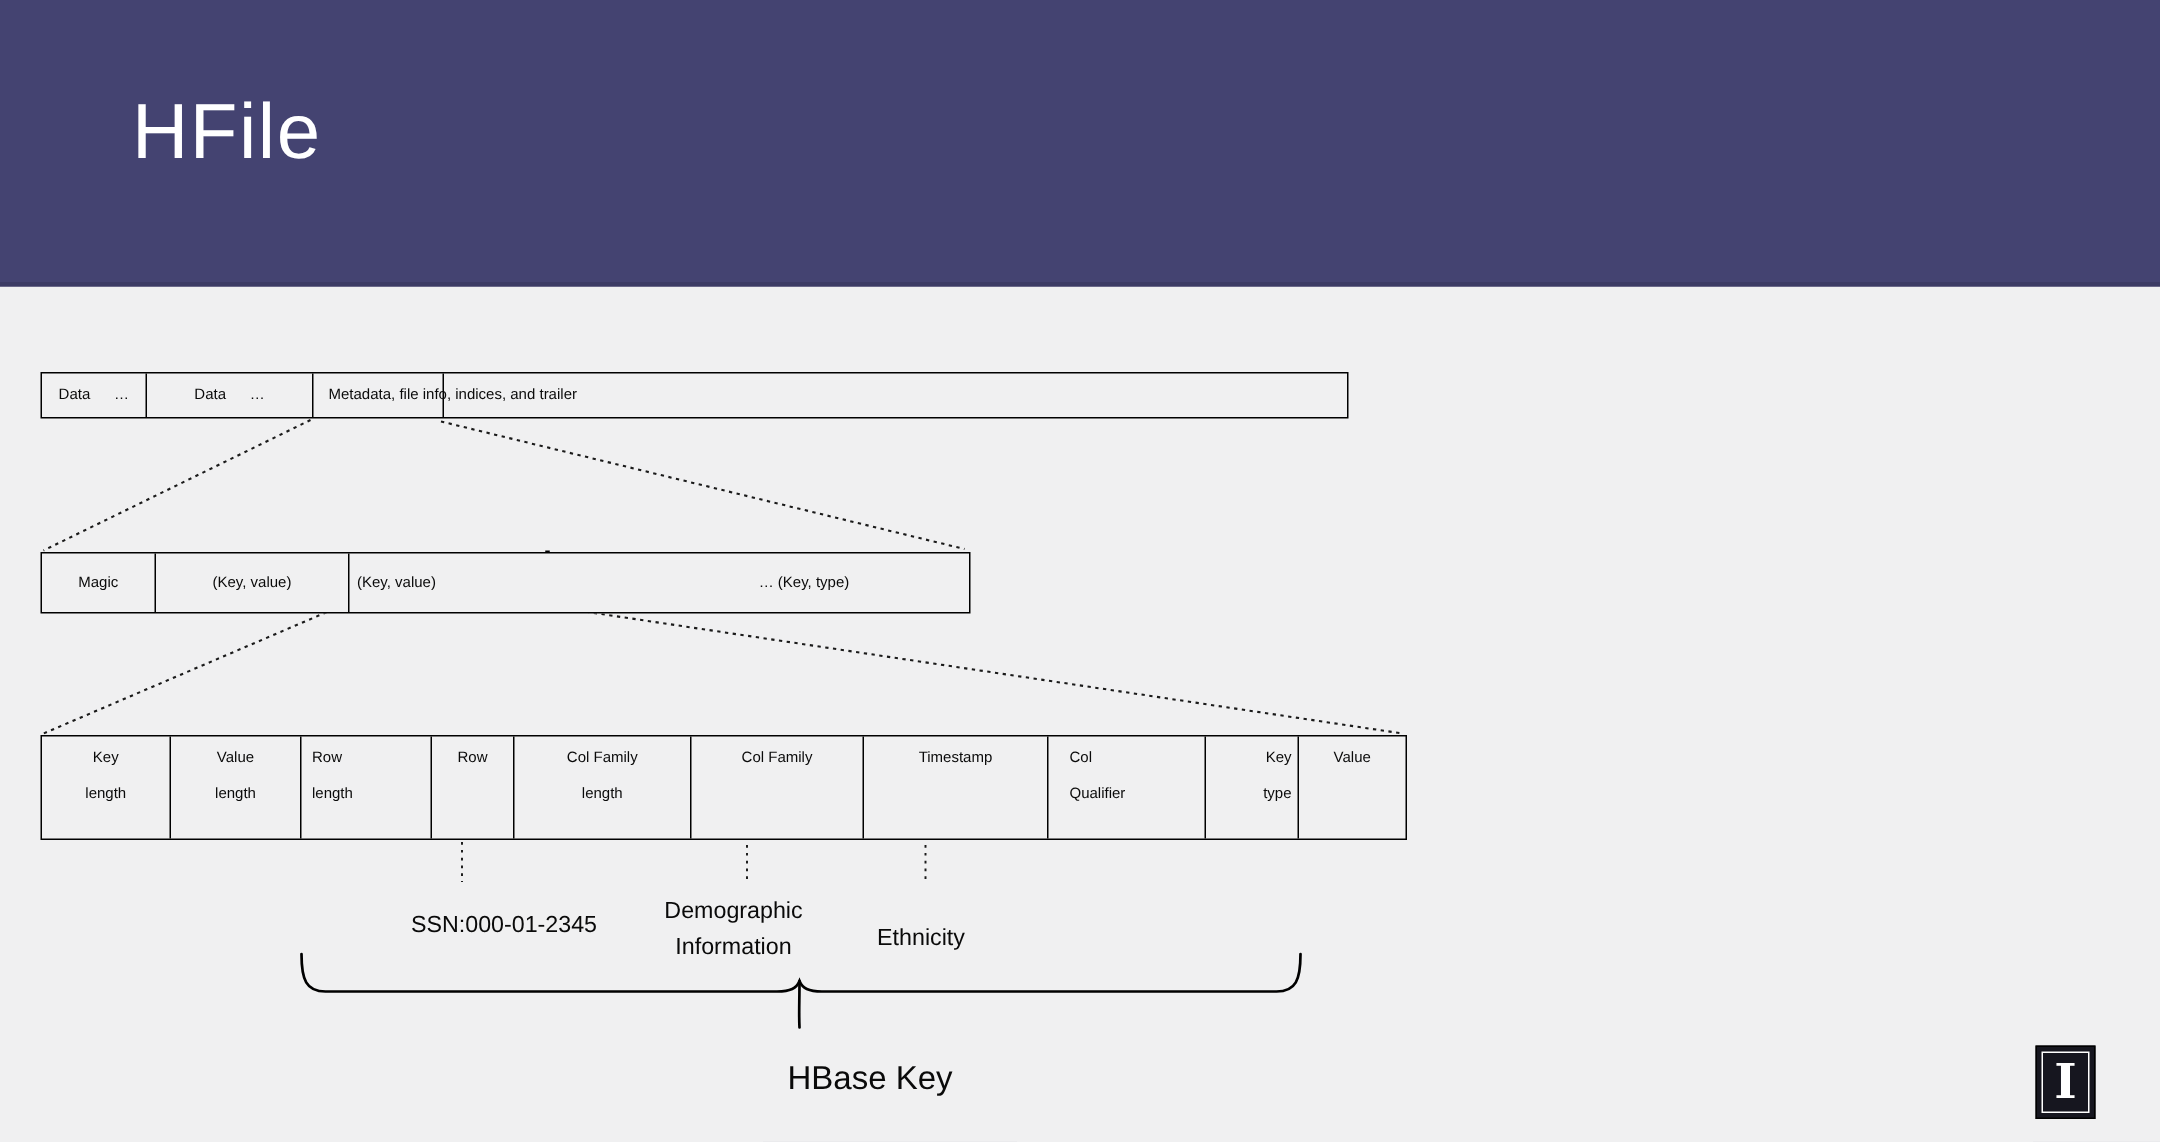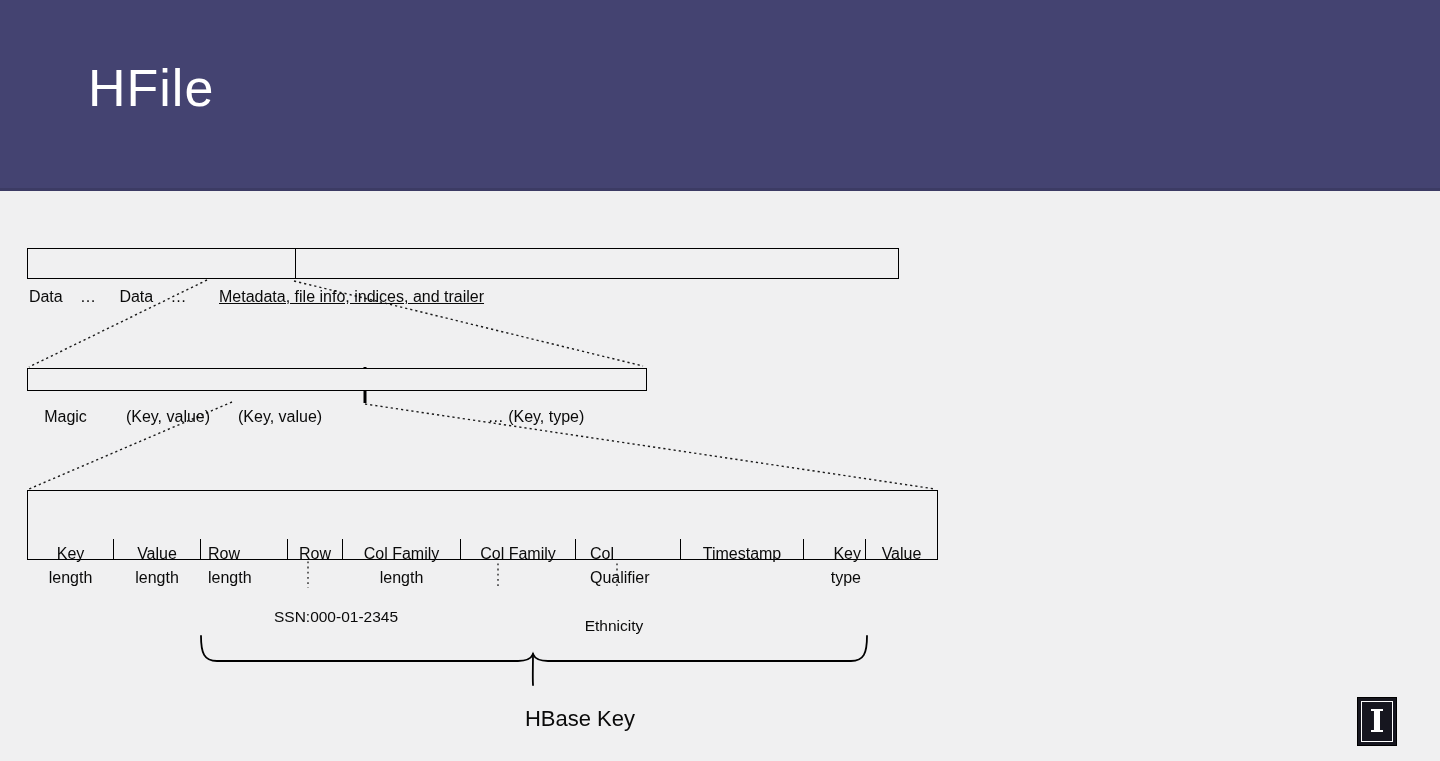--- a/index.html
+++ b/index.html
@@ -16,31 +16,31 @@
   .title {
     position:absolute; left:88px; top:58px;
     font-size:52px; font-weight:400; letter-spacing:1px; color:#ffffff;
   }
   .box-row {
     position:absolute; display:flex; box-sizing:border-box;
     border:1.6px solid #000; background:#f0f0f1;
   }
   .cell {
     box-sizing:border-box; display:flex; align-items:center; justify-content:center;
-    font-size:16px; white-space:nowrap; position:relative;margin-top:48px;
+    font-size:10px; white-space:nowrap; position:relative;
   }
   .cell.rb { border-right:1.6px solid #000; }
   .row1 { left:27px; top:248px; width:872px; height:31px; }
   .row1 .cell { word-spacing:13px; overflow:visible; }
-  .row1 .meta { word-spacing:normal; justify-content:flex-start; padding-left:10px; z-index:2;text-decoration:underline; }
+  .row1 .meta { word-spacing:normal; justify-content:flex-start; padding-left:10px; z-index:2; }
   .row1-inner-div {
     position:absolute; left:266.5px; top:0; bottom:0; width:1.6px;
     background:#000; z-index:1;
   }
-  .row2 { left:27px; top:368px; width:620px; height:23px; }
+  .row2 { left:27px; top:368px; width:620px; height:41px; }
   .row2 .c3 { justify-content:flex-start; padding-left:5px; }
   .row2 .c4 { padding-left:60px; }
   .row3 { left:27px; top:490px; width:911px; height:70px; }
   .row3 .cell {
     display:block; padding-top:3px; line-height:24px; text-align:center;
   }
   .row3 .al { text-align:left; padding-left:7px; }
   .row3 .al2 { text-align:left; padding-left:14px; }
   .row3 .ar { text-align:right; padding-right:4px; }
   .annot { position:absolute; font-size:15.5px; text-align:center; line-height:24px; white-space:nowrap; }
@@ -129,37 +129,41 @@
     <div class="cell rb" style="width:55px">
       <span>Row</span>
     </div>
     <div class="cell rb" style="width:118px">
       <span>Col Family</span><br>
       <span>length</span>
     </div>
     <div class="cell rb" style="width:115px">
       <span>Col Family</span>
     </div>
+    <div class="cell rb" style="width:123px">
+      <span>Timestamp</span>
+    </div>
     <div class="cell rb al2" style="width:105px">
       <span>Col</span><br>
       <span>Qualifier</span>
-    </div>
-    <div class="cell rb" style="width:123px">
-      <span>Timestamp</span>
     </div>
     <div class="cell rb ar" style="width:62px">
       <span>Key</span><br>
       <span>type</span>
     </div>
     <div class="cell" style="flex:1">
       <span>Value</span>
     </div>
   </div>
 
   <div class="annot annot-ssn">SSN:000-01-2345</div>
+  <div class="annot annot-demo">
+    <span>Demographic</span><br>
+    <span>Information</span>
+  </div>
   <div class="annot annot-eth">Ethnicity</div>
 
   <div class="brace-label">HBase Key</div>
 
   <div class="logo">
     <div class="logo-inner">
       <span class="logo-letter">I</span>
     </div>
   </div>
 

